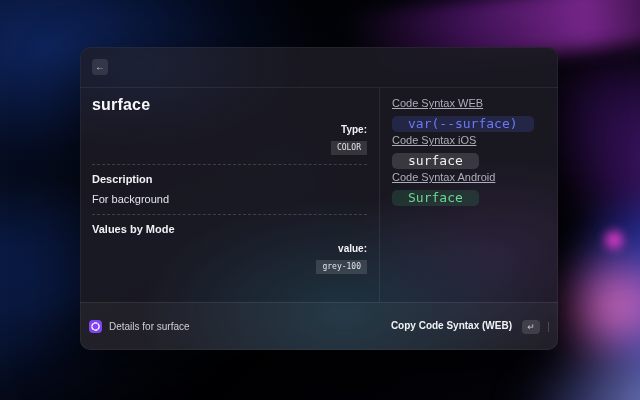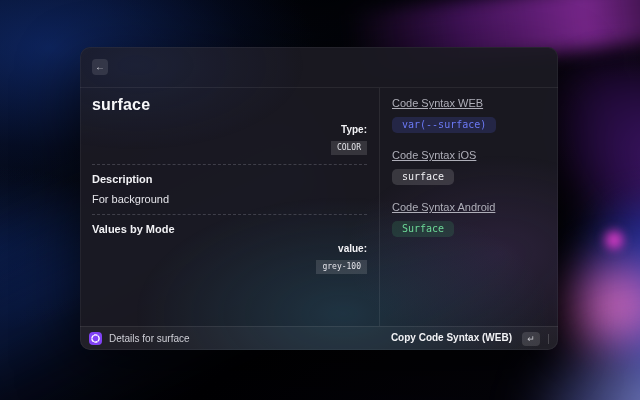--- a/index.html
+++ b/index.html
@@ -94,31 +94,31 @@
     font-family:"DejaVu Sans Mono",monospace;font-size:8px;
     padding:2px 6px;border-radius:0;line-height:10px;
   }
   .dashed{border:none;border-top:1px dashed rgba(160,160,175,.28);margin:0 0 8px 0;}
   .h2{font-size:11px;font-weight:bold;color:#f2f2f5;margin:0 0 8px 0;}
   .body-text{font-size:11px;color:#e4e4e9;margin:0 0 9px 0;}
   .sec{margin-bottom:0;}
   
   .syn-label{font-size:11px;color:#aeaeb8;margin:0 0 5px 0;text-decoration:underline;}
   .syn-chip{
-    display:inline-block;font-family:"DejaVu Sans Mono",monospace;font-size:10px;
-    padding:3px 10px;border-radius:5px;line-height:10px;margin-bottom:16px;
+    display:inline-block;font-family:"DejaVu Sans Mono",monospace;font-size:13px;
+    padding:3px 16px;border-radius:5px;line-height:10px;margin-bottom:2px;
   }
   .syn-web{background:rgba(80,95,225,.20);color:var(--web-text,#6b79f5);}
   .syn-ios{background:rgba(255,255,255,.14);color:#f0f0f3;}
   .syn-android{background:rgba(66,190,120,.16);color:var(--android-text,#6cd796);}
   
   .win-footer{
     flex:0 0 auto;height:23px;border-top:1px solid rgba(255,255,255,.08);
     background:rgba(255,255,255,.035);
-    display:flex;align-items:center;padding:0 9px;gap:7px;position:relative;
+    display:flex;align-items:center;padding:12px 9px;gap:7px;position:relative;
   }
   .ext-icon{
     width:13px;height:13px;border-radius:4px;background:var(--accent,#8142f5);
     display:flex;align-items:center;justify-content:center;flex:0 0 auto;
   }
   .status-text{font-size:10px;color:#cfcfd6;}
   .footer-right{margin-left:auto;display:flex;align-items:center;gap:6px;}
   .action-btn{
     display:flex;align-items:flex-start;gap:10px;background:none;border:none;cursor:pointer;
     padding:2px 2px;font-family:"Liberation Sans",sans-serif;

